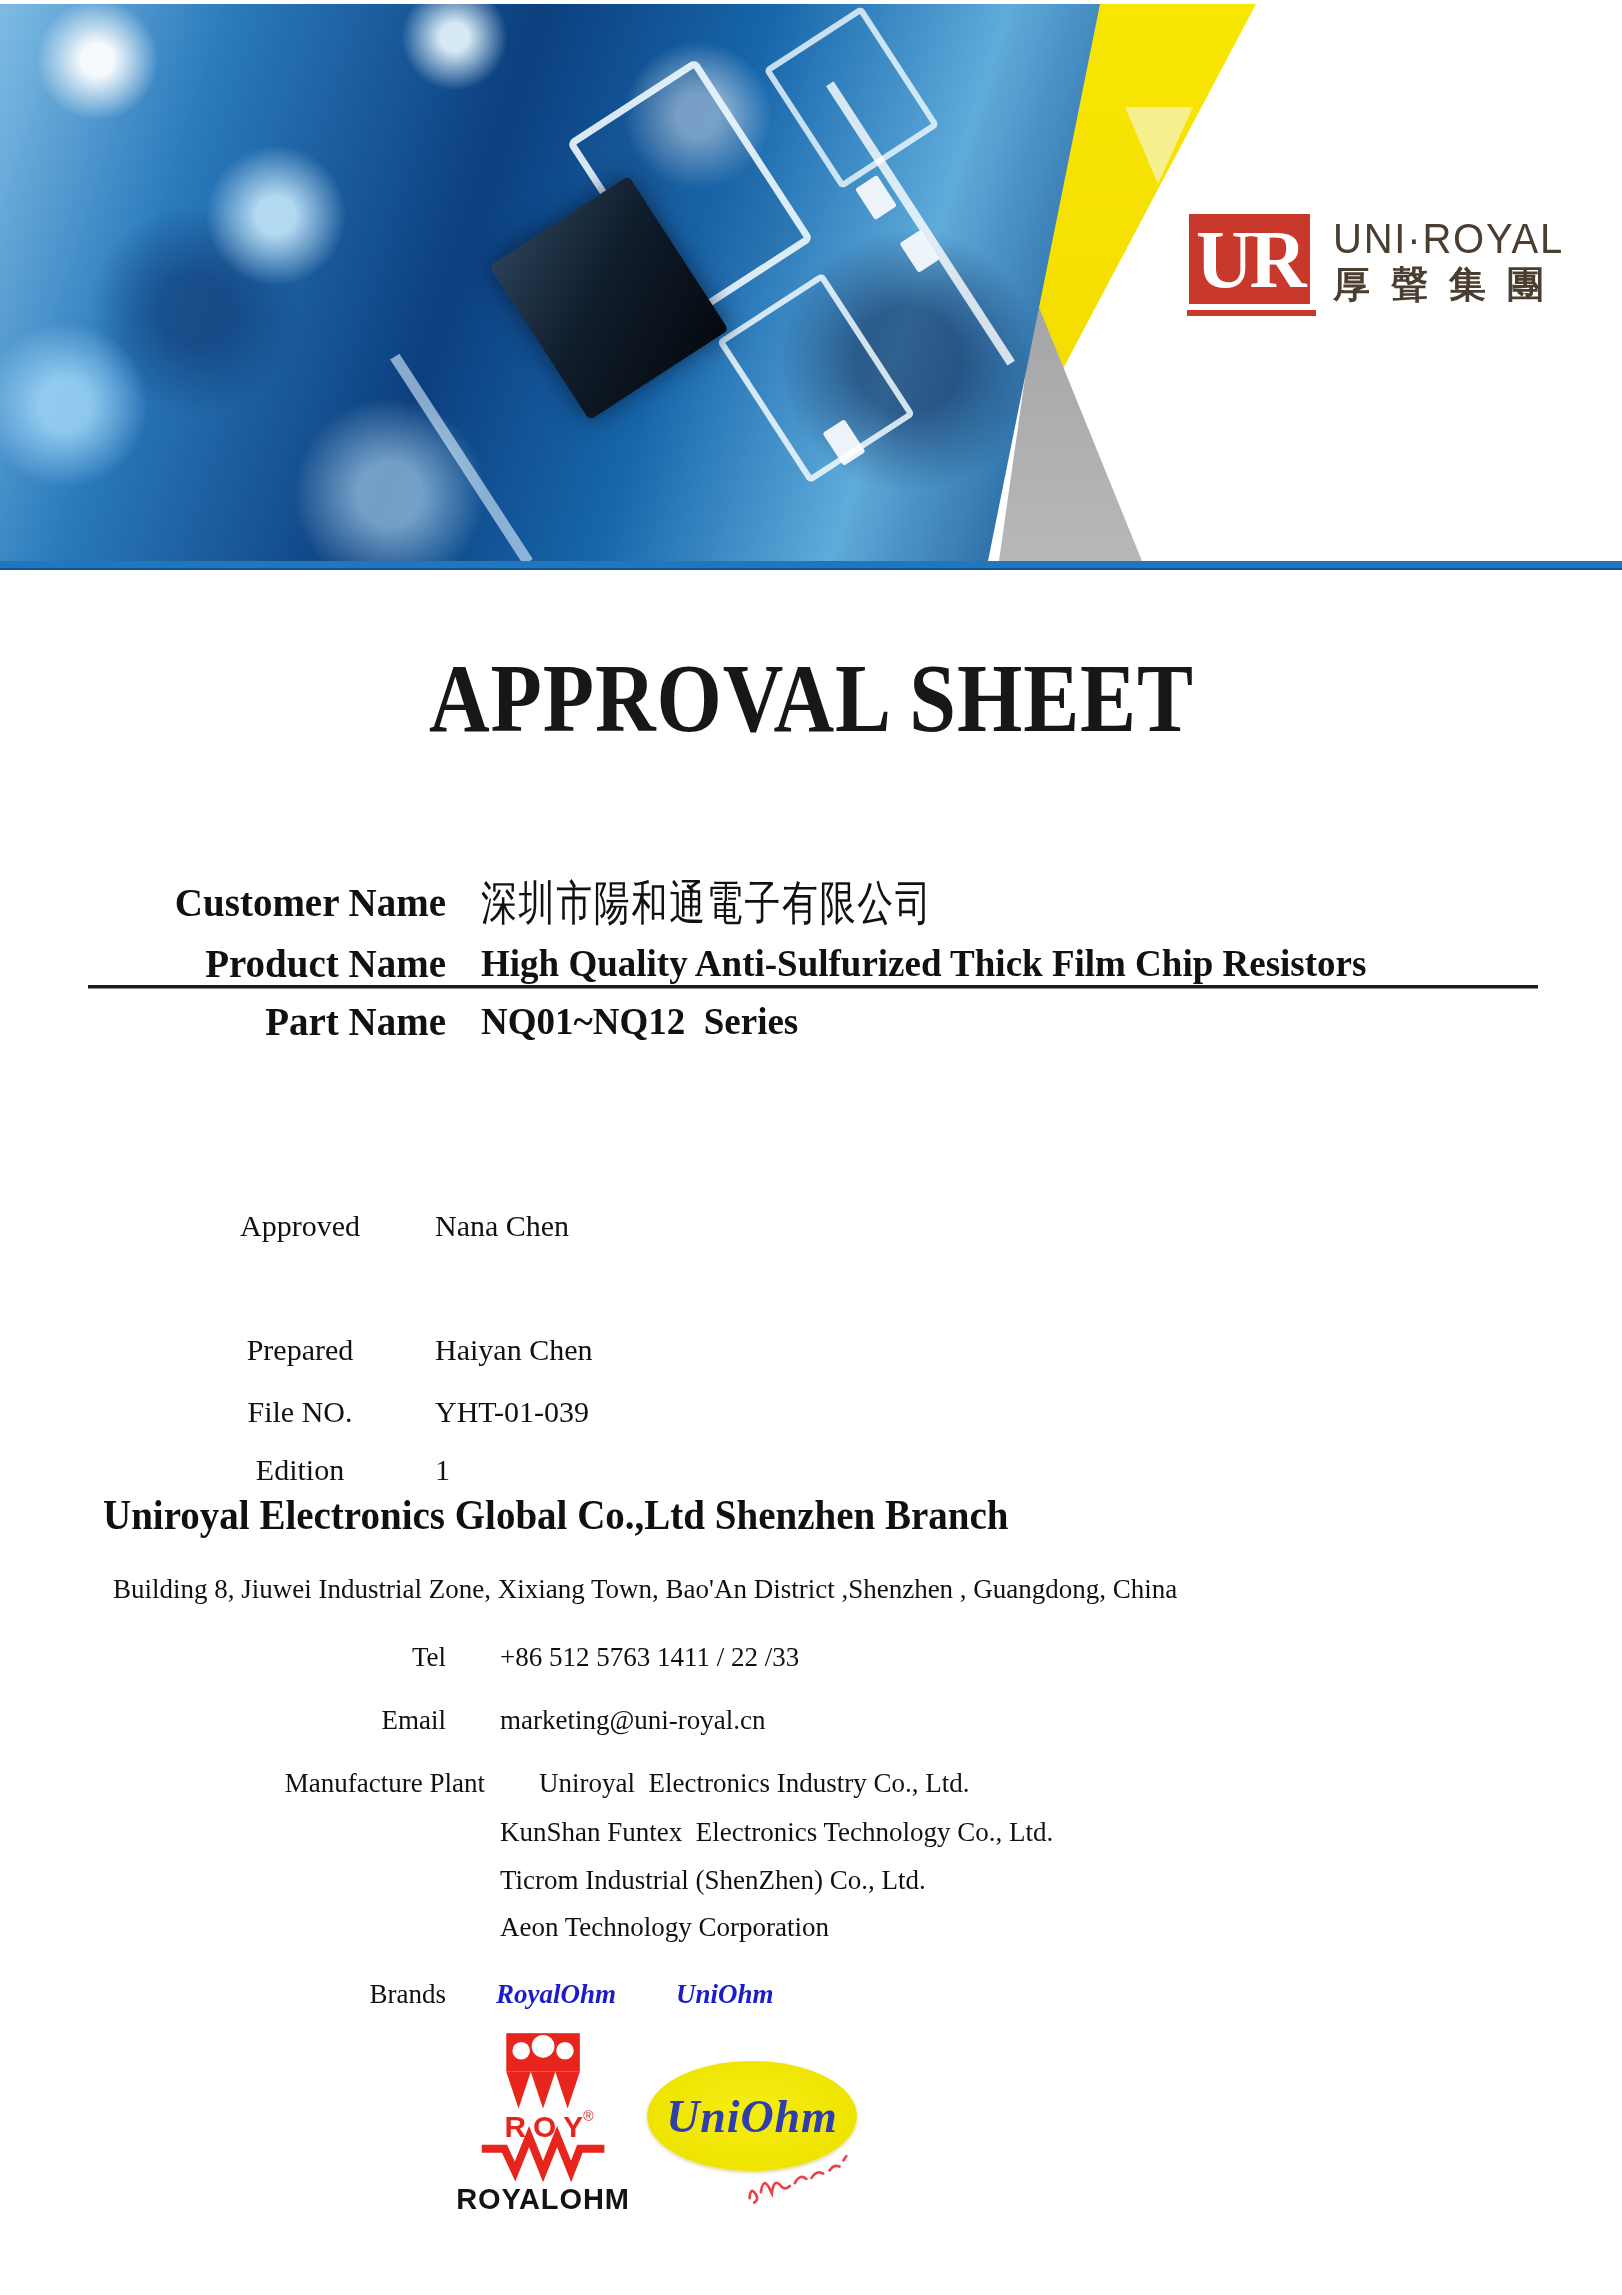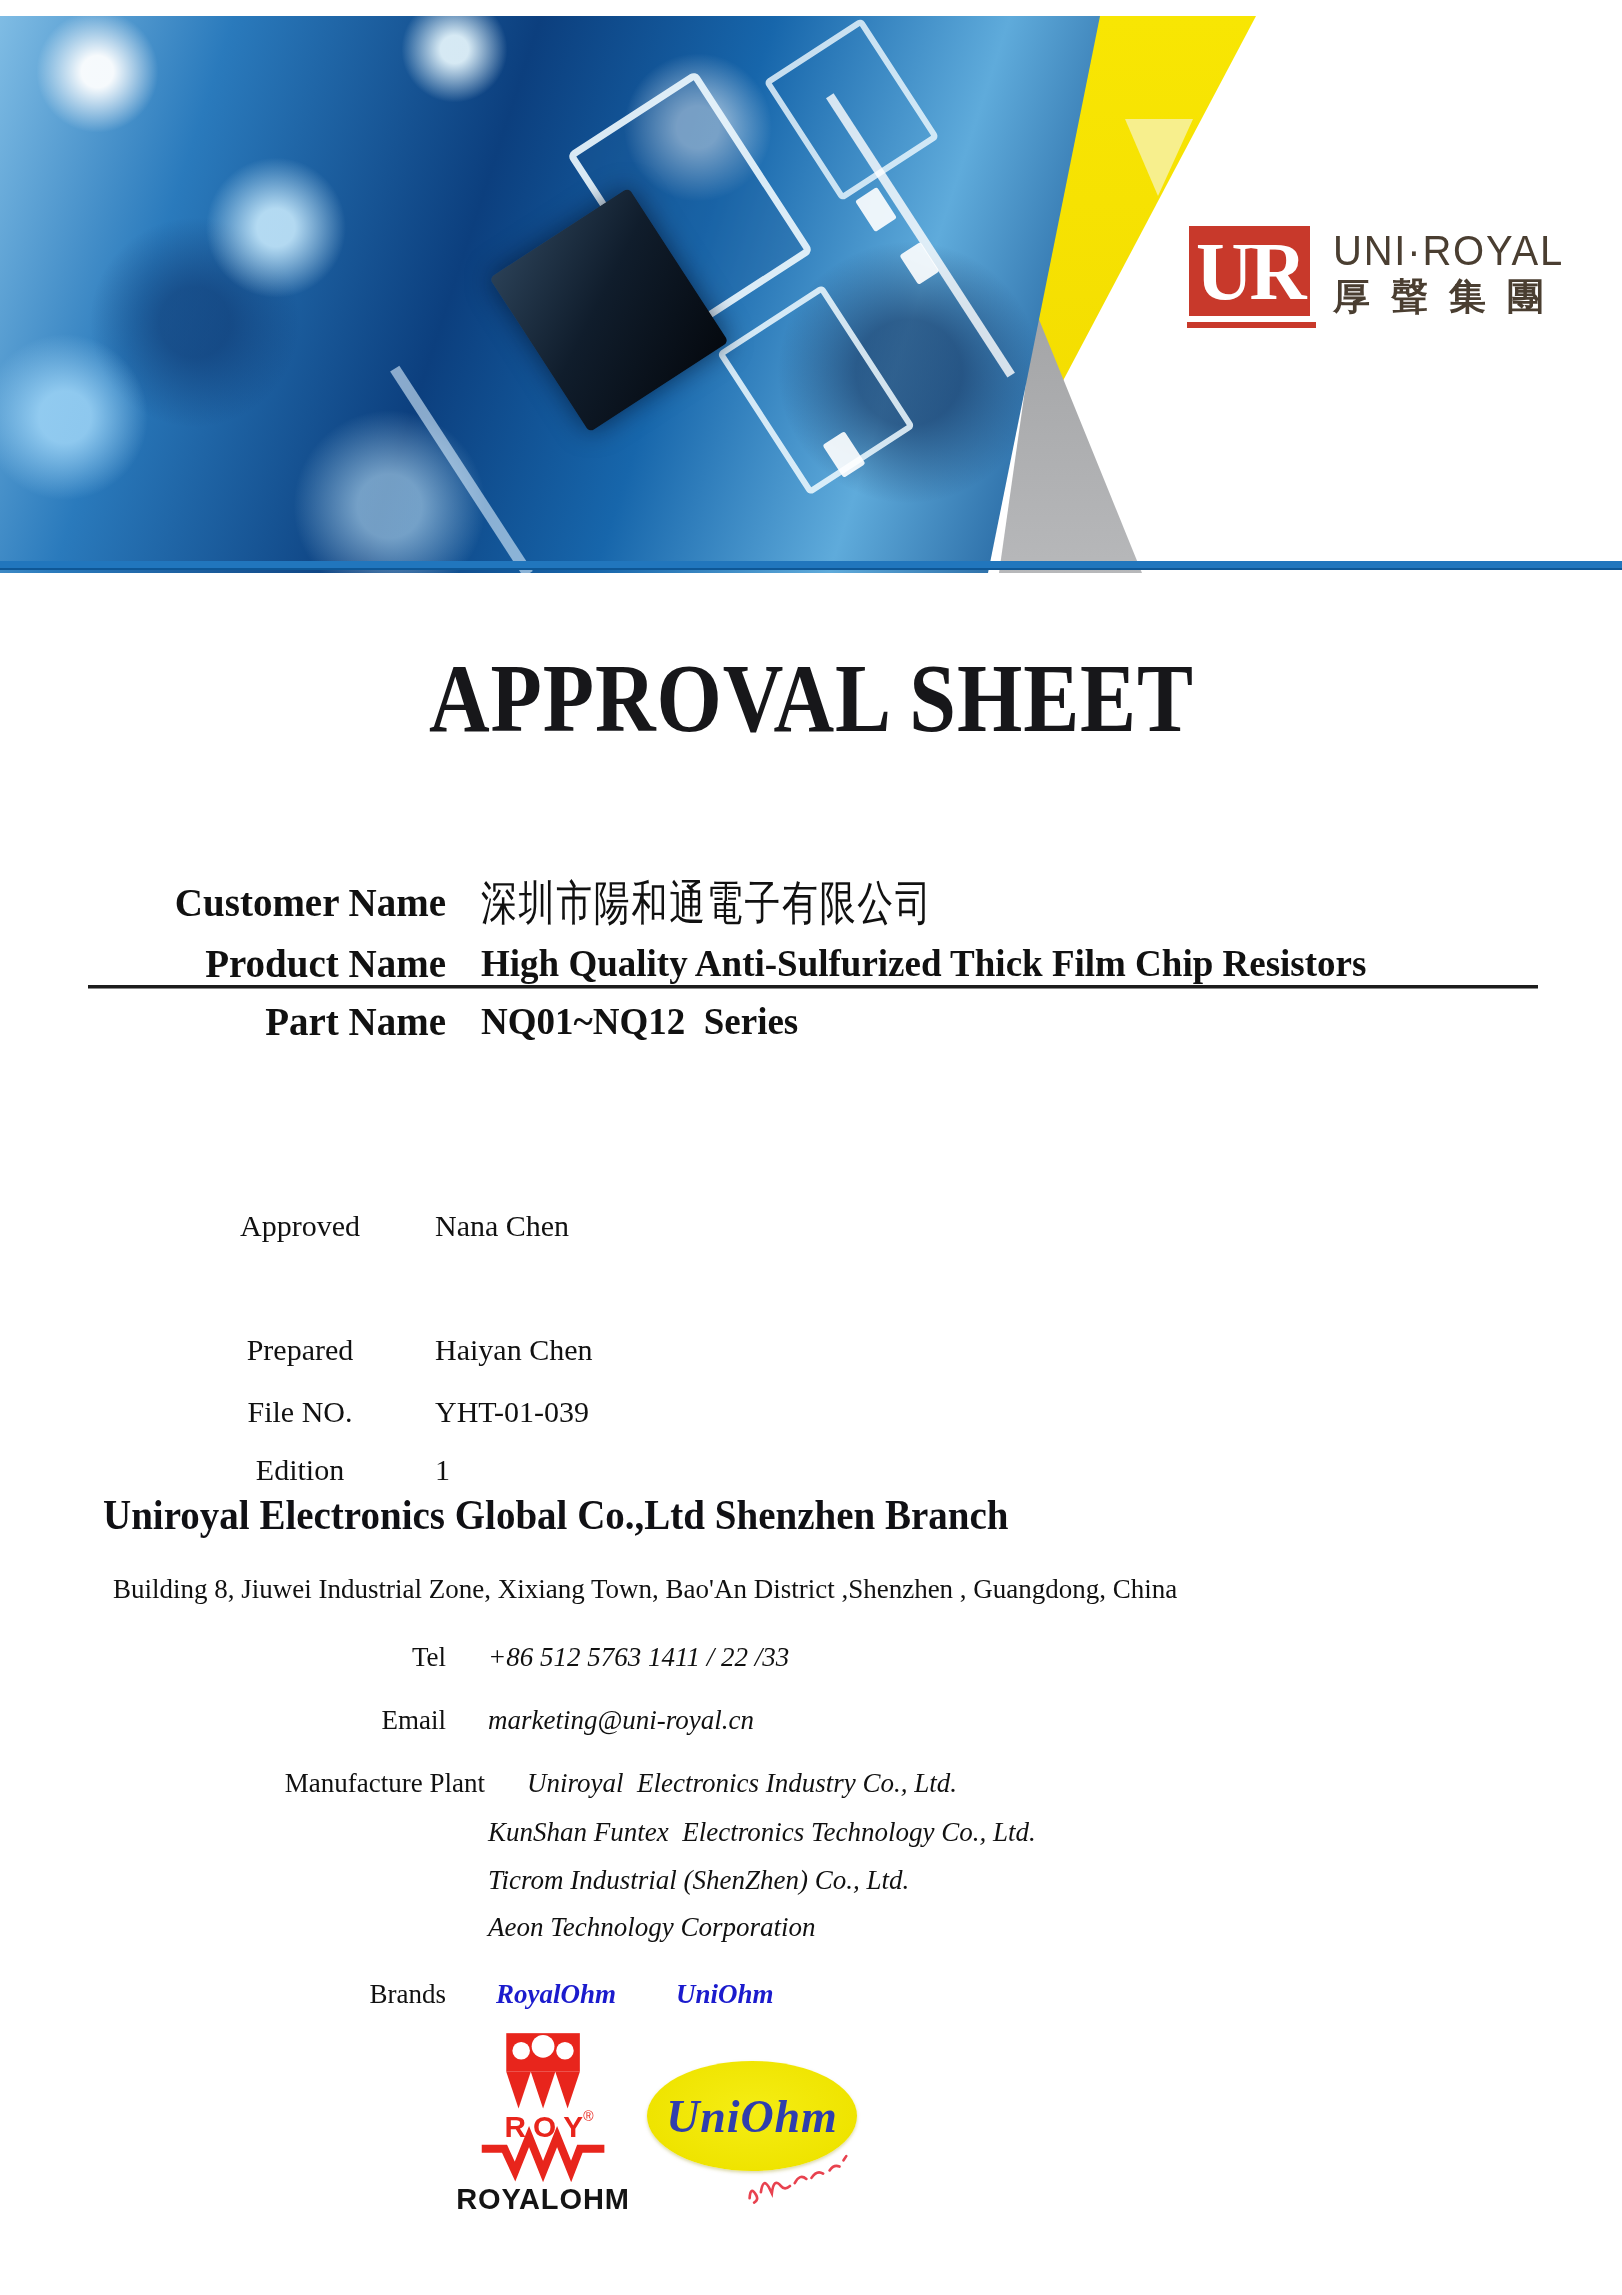--- a/index.html
+++ b/index.html
@@ -1,21 +1,21 @@
 <!DOCTYPE html>
 <html style="font-size:14px"><head>
 <meta charset="utf-8">
 <style>
   html,body{margin:0;padding:0;background:#ffffff;}
   .page{
     position:relative;width:1623px;height:2295px;background:#ffffff;overflow:hidden;
     font-family:"Liberation Serif",serif;color:#111;
   }
   
-  .banner{position:absolute;left:0;top:16px;width:1623px;height:557px;text-align:right;}
+  .banner{position:absolute;left:0;top:4px;width:1623px;height:557px;text-align:right;}
   .yellow-wedge{
     position:absolute;left:0;top:0;width:1623px;height:557px;
     clip-path:polygon(1098px 0,1256px 0,1056px 378px,1025px 364px);
     background:linear-gradient(180deg,#f8e603 0%,#f2da00 100%);
   }
   .yellow-accent{
     position:absolute;left:0;top:0;width:1623px;height:557px;
     clip-path:polygon(1125px 103px,1193px 103px,1158px 180px);
     background:#f7ef8d;
   }
@@ -80,21 +80,21 @@
   .appr-row{position:absolute;left:0;width:1623px;height:40px;font-size:30px;line-height:39px;margin-top:32px;}
   .appr-label{position:absolute;left:197px;width:206px;text-align:center;}
   .appr-value{position:absolute;left:435px;}
 
   .company-name{position:absolute;left:103px;top:1489px;font-weight:bold;font-size:39px;
                 transform:scaleY(1.1);transform-origin:left top;color:#101014;}
   .company-address{position:absolute;left:113px;top:1574px;font-size:27px;}
 
   .contact-row{position:absolute;left:0;width:1623px;height:37px;font-size:27px;line-height:35px;}
   .contact-label{position:absolute;left:103px;width:343px;text-align:right;}
-  .contact-value{position:absolute;left:488px;white-space:pre;font-style:italic;}
+  .contact-value{position:absolute;left:500px;white-space:pre;}
   .brand-name{font-weight:bold;font-style:italic;color:#1b1bcd;}
   .brand-name.second{position:absolute;left:676px;}
   .brand-first{position:absolute;left:496px;}
 
   
   .royalohm-wordmark{position:absolute;left:442px;top:2183px;width:202px;text-align:center;
         font-family:"Liberation Sans",sans-serif;font-weight:bold;font-size:29px;letter-spacing:0.9px;color:#141414;}
   .uniohm-ellipse{position:absolute;left:647px;top:2061px;width:210px;height:110px;border-radius:50%;
         background:radial-gradient(ellipse at 50% 45%,#f5ed14 0%,#efe400 70%,#ddd200 100%);
         display:flex;align-items:center;justify-content:center;box-shadow:0 1.8px 3.5px rgba(150,140,0,.35);}

